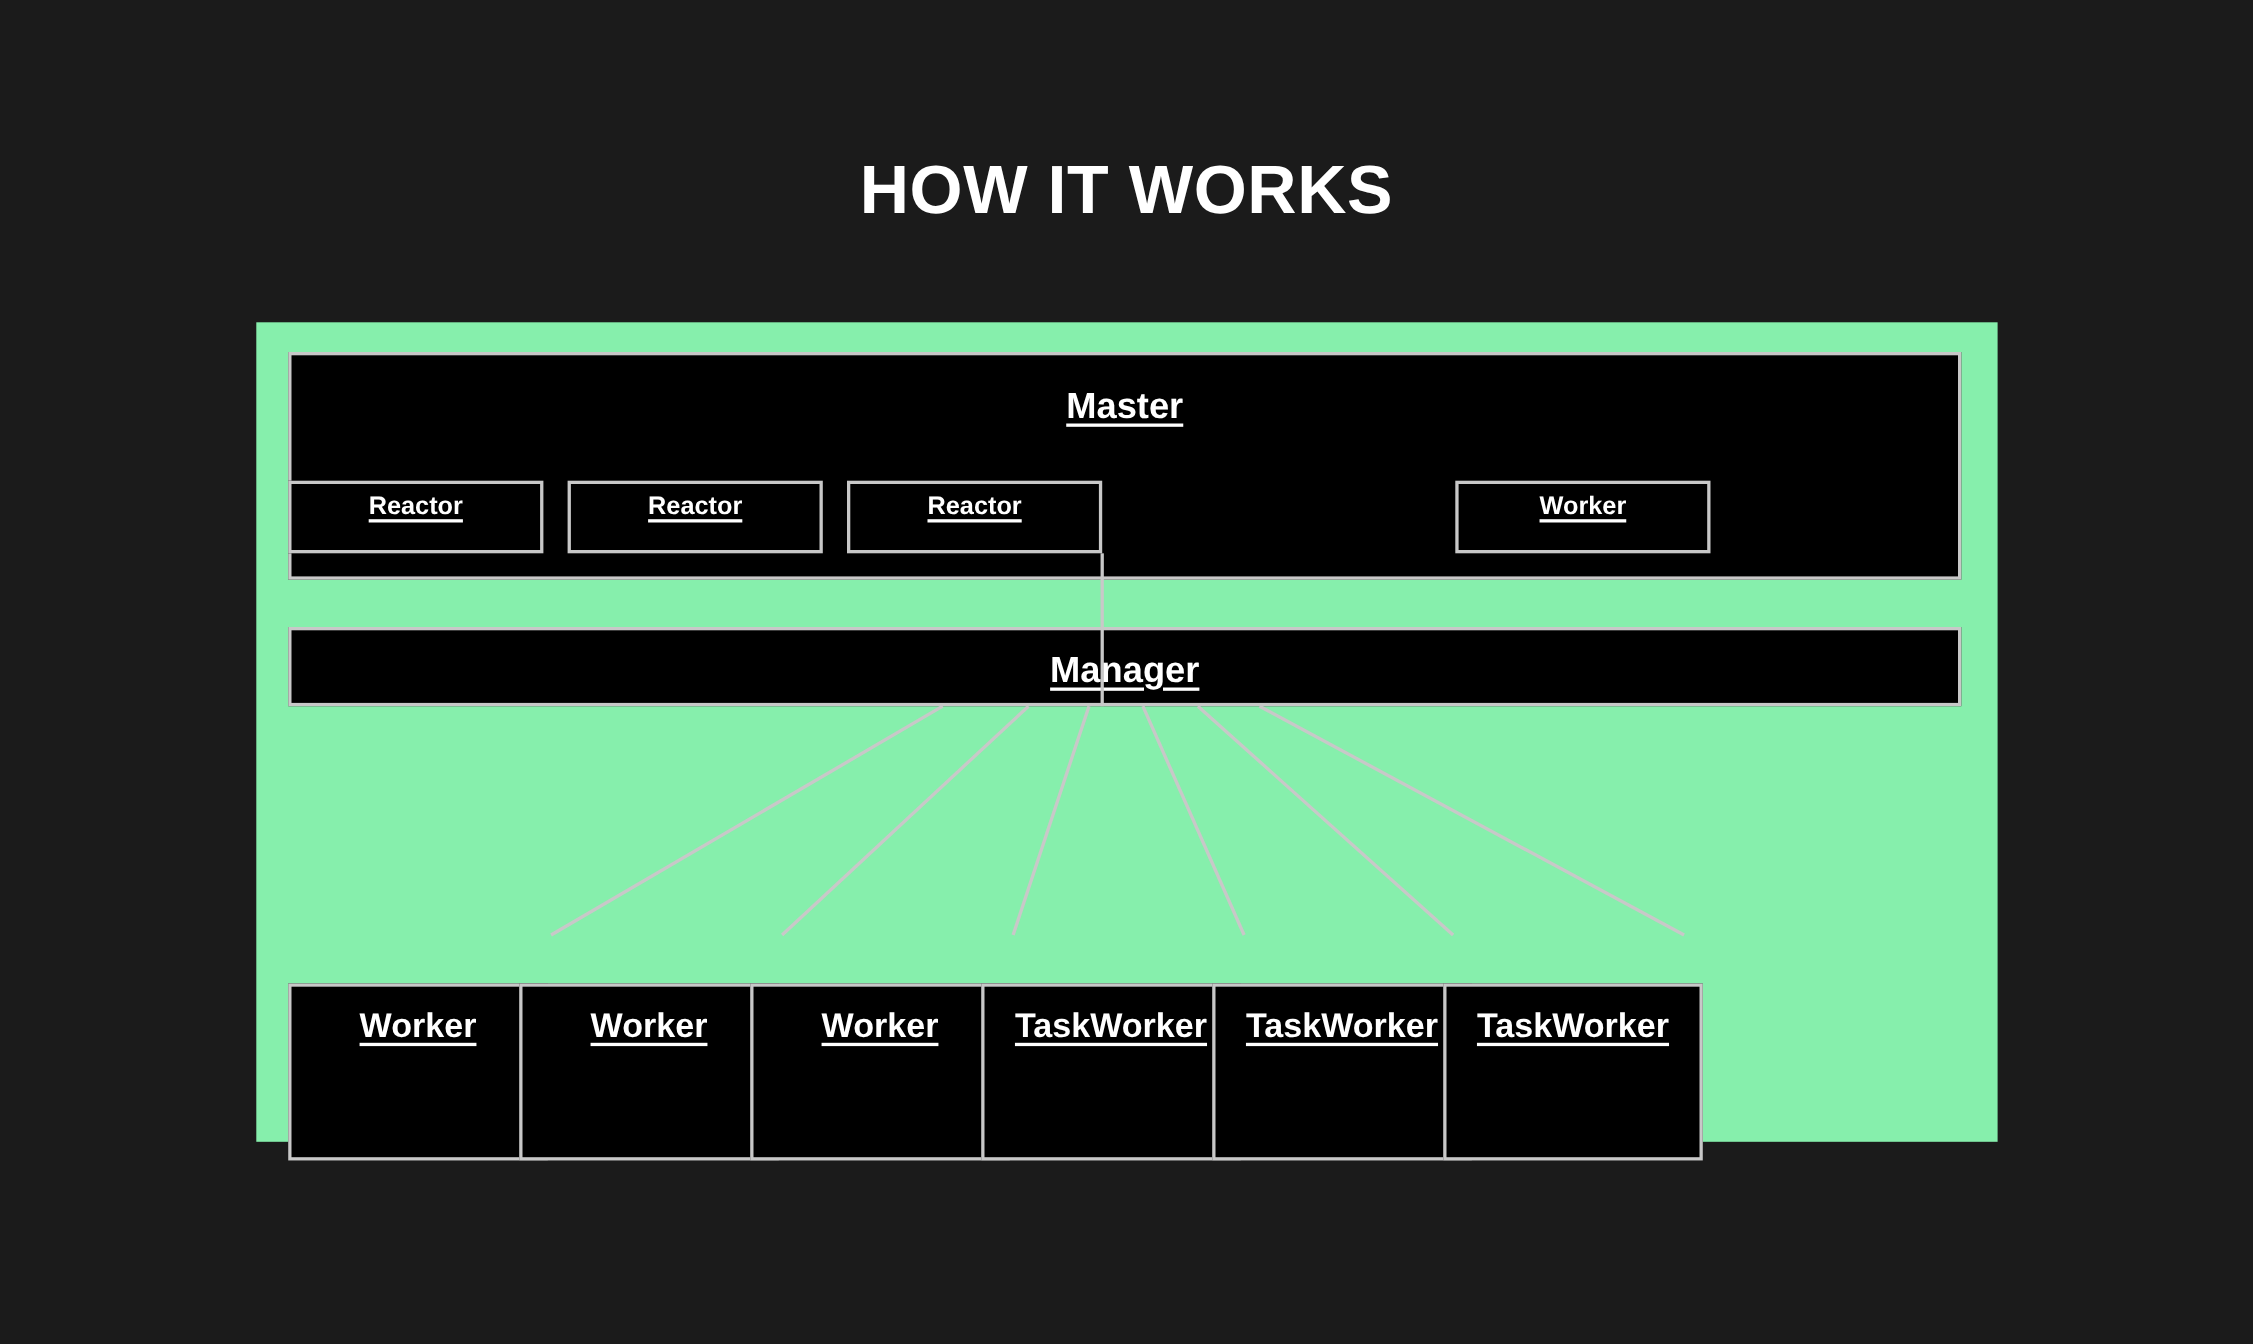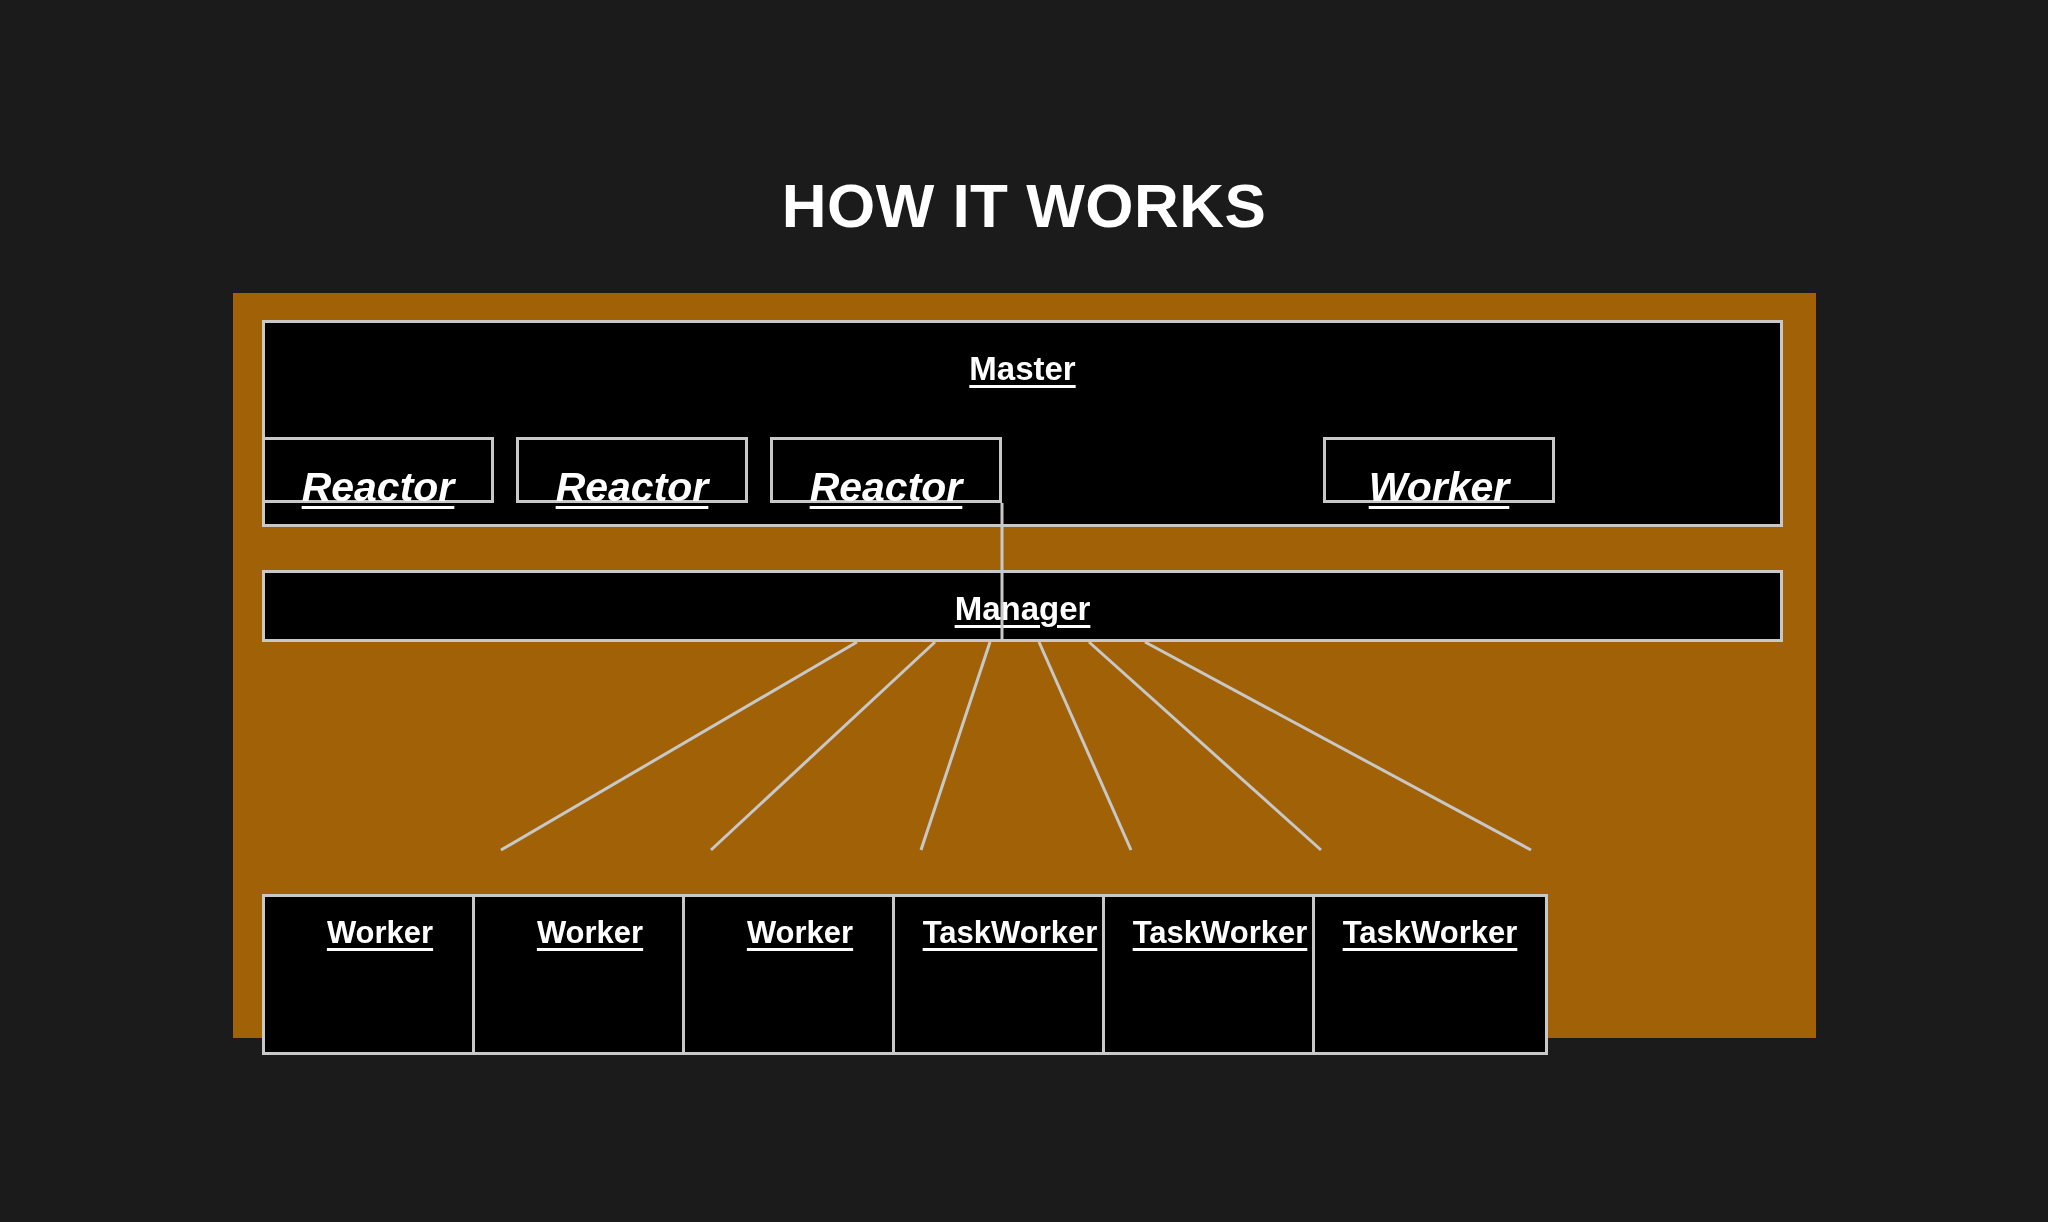--- a/index.html
+++ b/index.html
@@ -21,31 +21,30 @@
     left: 0;
     top: 143px;
     width: 2048px;
     text-align: center;
     color: #ffffff;
     font-size: 62px;
     font-weight: bold;
     letter-spacing: 0.5px;
     line-height: 1;
     white-space: nowrap;
-    margin-top: 32px;
   }
 
   
   #diagram-panel {
     position: absolute;
     left: 233px;
     top: 293px;
     width: 1583px;
     height: 745px;
-    background: #a16207;
+    background: #86efac;
   }
 
   
   .box {
     position: absolute;
     background: #000000;
     border: 3px solid #c8c8c8;
     box-sizing: border-box;
   }
 
@@ -74,23 +73,22 @@
     font-size: 33px;
   }
 
   
   .node-small {
     top: 144px;
     height: 66px;
     width: 232px;
   }
   .node-small > .box-label {
-    top: 24px;
-    font-size: 41px;
-    font-style: italic;
+    top: 6px;
+    font-size: 23px;
   }
   #reactor-1 { left: 29px; }
   #reactor-2 { left: 283px; }
   #reactor-3 { left: 537px; }
   #timer-1   { left: 1090px; }
 
   
   #manager-box {
     left: 29px;
     top: 277px;

